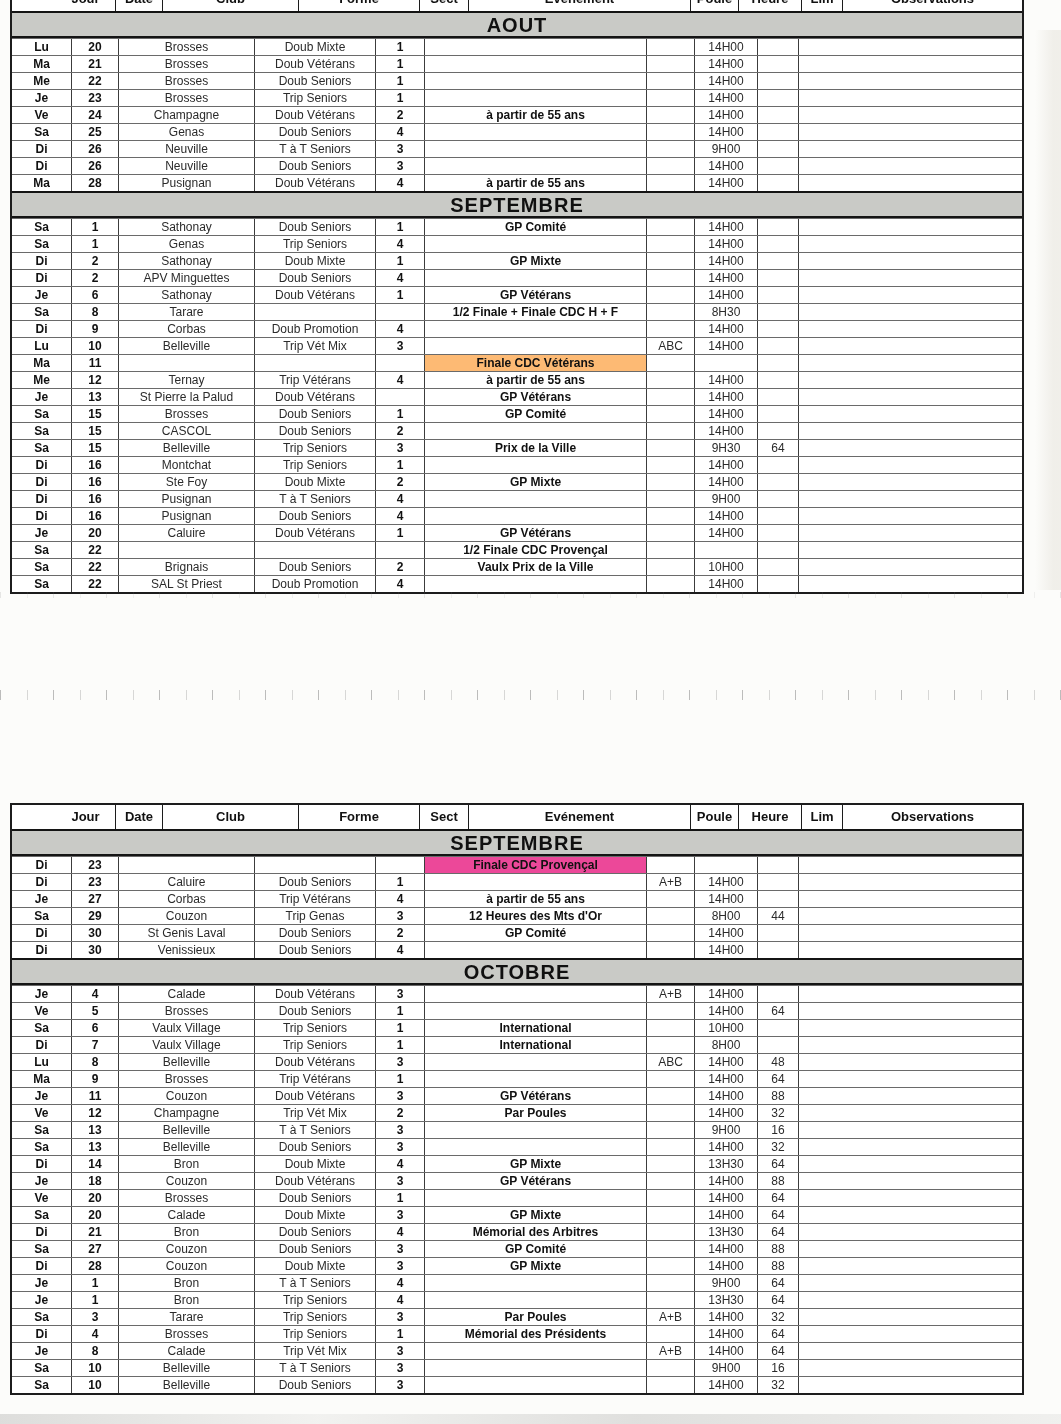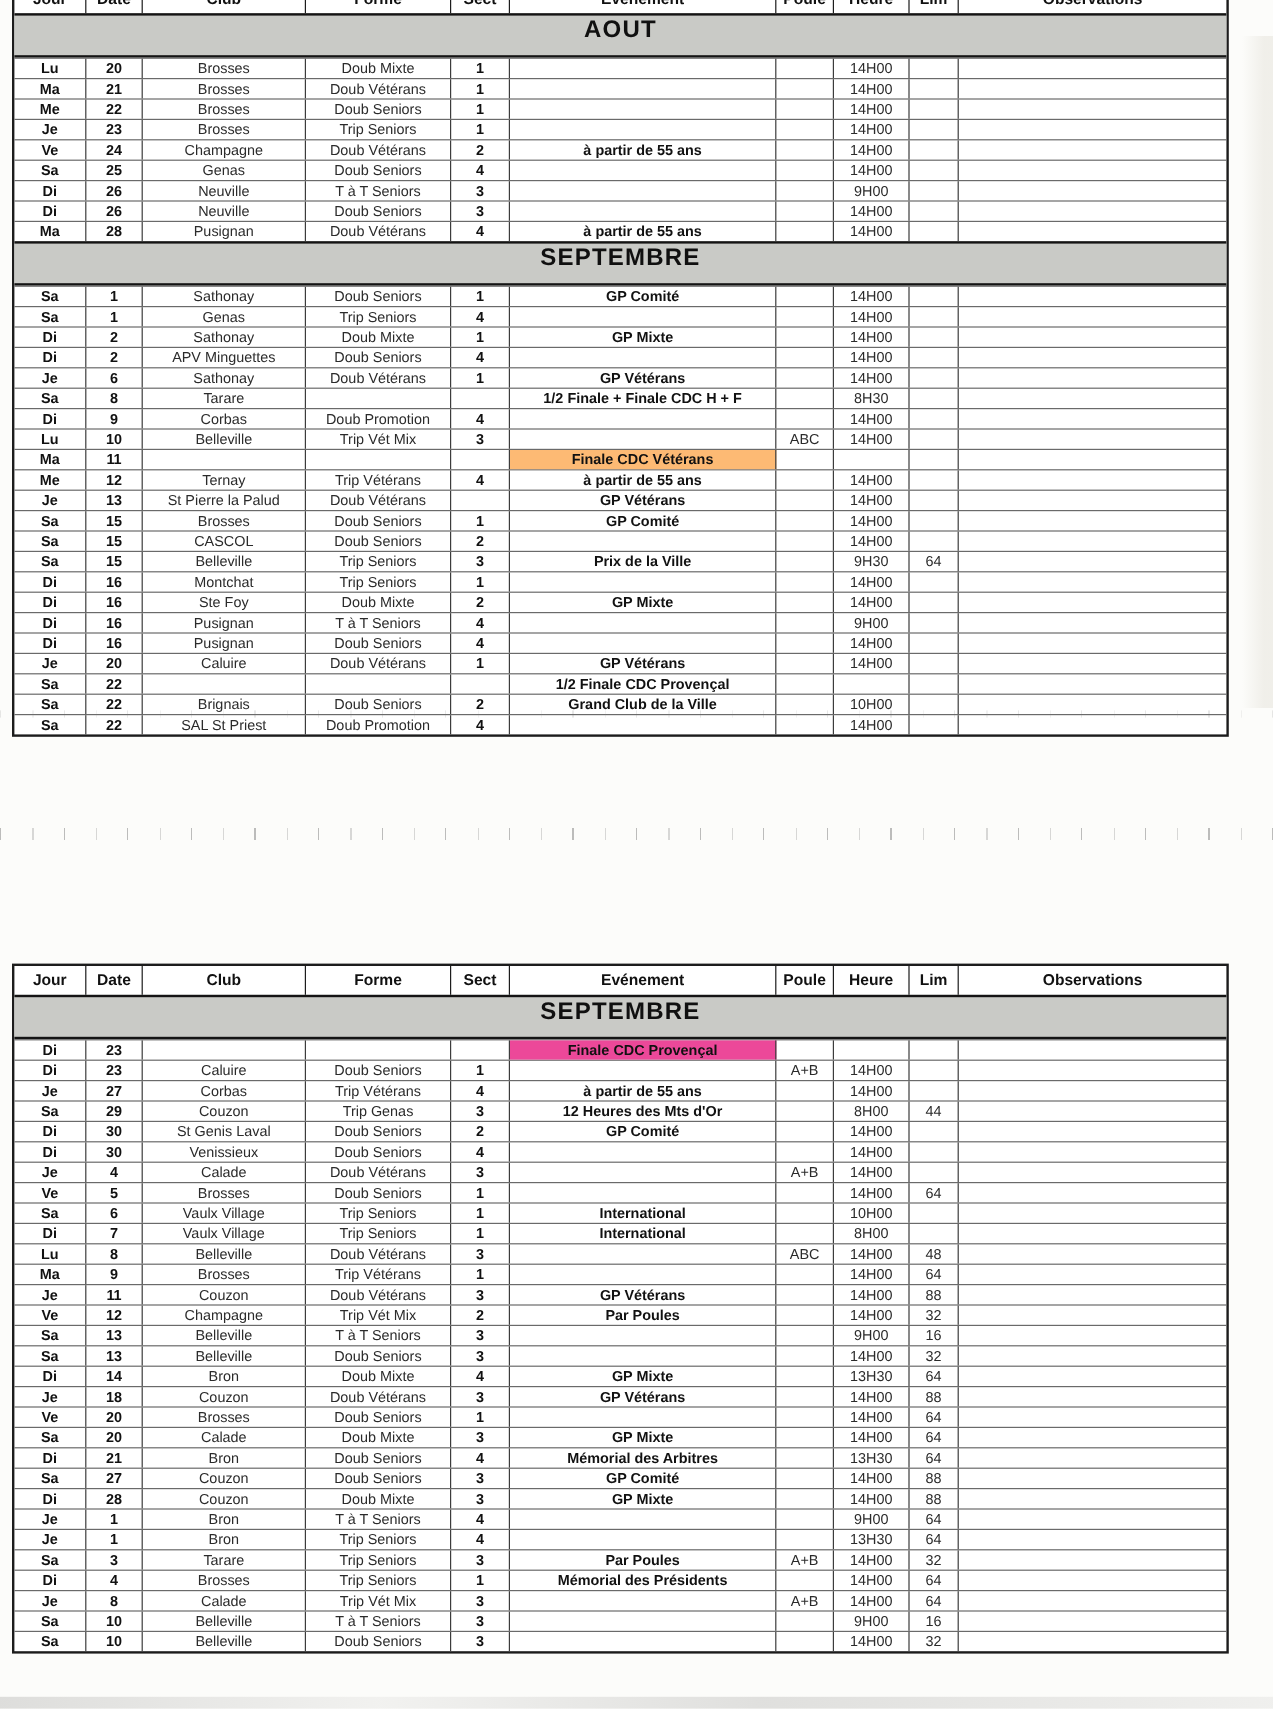--- a/index.html
+++ b/index.html
@@ -38,41 +38,41 @@
     background:#fff;
     box-sizing:border-box;
   }
   .row{
     display:grid;
     grid-template-columns:60px 47px 136px 121px 49px 222px 48px 63px 41px 1fr;
     height:17px;line-height:16px;
     border-top:1px solid #6a6a6a;
     box-sizing:border-box;
   }
-  .row:first-child{border-top:none;}
+  .row:first-child{border-top:none;padding-left:44px;}
   .row .cell{
     border-right:1px solid #3c3c3c;
     text-align:center;
     font-size:12px;color:#2b2b2b;
     overflow:hidden;white-space:nowrap;
     box-sizing:border-box;
   }
   .row .cell:last-child{border-right:none;}
   .row .cell.b{font-weight:bold;color:#111;}
   .row .cell.ev{font-weight:bold;color:#111;}
   .row .cell.shade-dark{background:#ec4899;}
   .row .cell.shade-light{background:#fdba74;}
 
   .hdr{
     height:24px;line-height:23px;border-top:none;
   }
   .hdr .cell{font-weight:bold;font-size:13px;color:#111;border-right:1px solid #1c1c1c;}
 
   .band{
-    height:37px;line-height:24px;
+    height:27px;line-height:24px;
     border-top:2px solid #141414;border-bottom:2px solid #141414;
     background:#c9cac6;
     text-align:center;
     font-weight:bold;font-size:20px;letter-spacing:1px;color:#101010;
     box-sizing:border-box;
   }
 </style>
 </head>
 <body>
 
@@ -439,21 +439,21 @@
         <div class="cell"></div>
         <div class="cell"></div>
         <div class="cell"></div>
       </div>
       <div class="row">
         <div class="cell b">Sa</div>
         <div class="cell b">22</div>
         <div class="cell">Brignais</div>
         <div class="cell">Doub Seniors</div>
         <div class="cell b">2</div>
-        <div class="cell ev">Grand Club de la Ville</div>
+        <div class="cell ev">Vaulx Prix de la Ville</div>
         <div class="cell"></div>
         <div class="cell">10H00</div>
         <div class="cell"></div>
         <div class="cell"></div>
       </div>
       <div class="row">
         <div class="cell b">Sa</div>
         <div class="cell b">22</div>
         <div class="cell">SAL St Priest</div>
         <div class="cell">Doub Promotion</div>
@@ -548,20 +548,21 @@
         <div class="cell b">30</div>
         <div class="cell">Venissieux</div>
         <div class="cell">Doub Seniors</div>
         <div class="cell b">4</div>
         <div class="cell ev"></div>
         <div class="cell"></div>
         <div class="cell">14H00</div>
         <div class="cell"></div>
         <div class="cell"></div>
       </div>
+      <div class="band">OCTOBRE</div>
       <div class="row">
         <div class="cell b">Je</div>
         <div class="cell b">4</div>
         <div class="cell">Calade</div>
         <div class="cell">Doub Vétérans</div>
         <div class="cell b">3</div>
         <div class="cell ev"></div>
         <div class="cell">A+B</div>
         <div class="cell">14H00</div>
         <div class="cell"></div>

